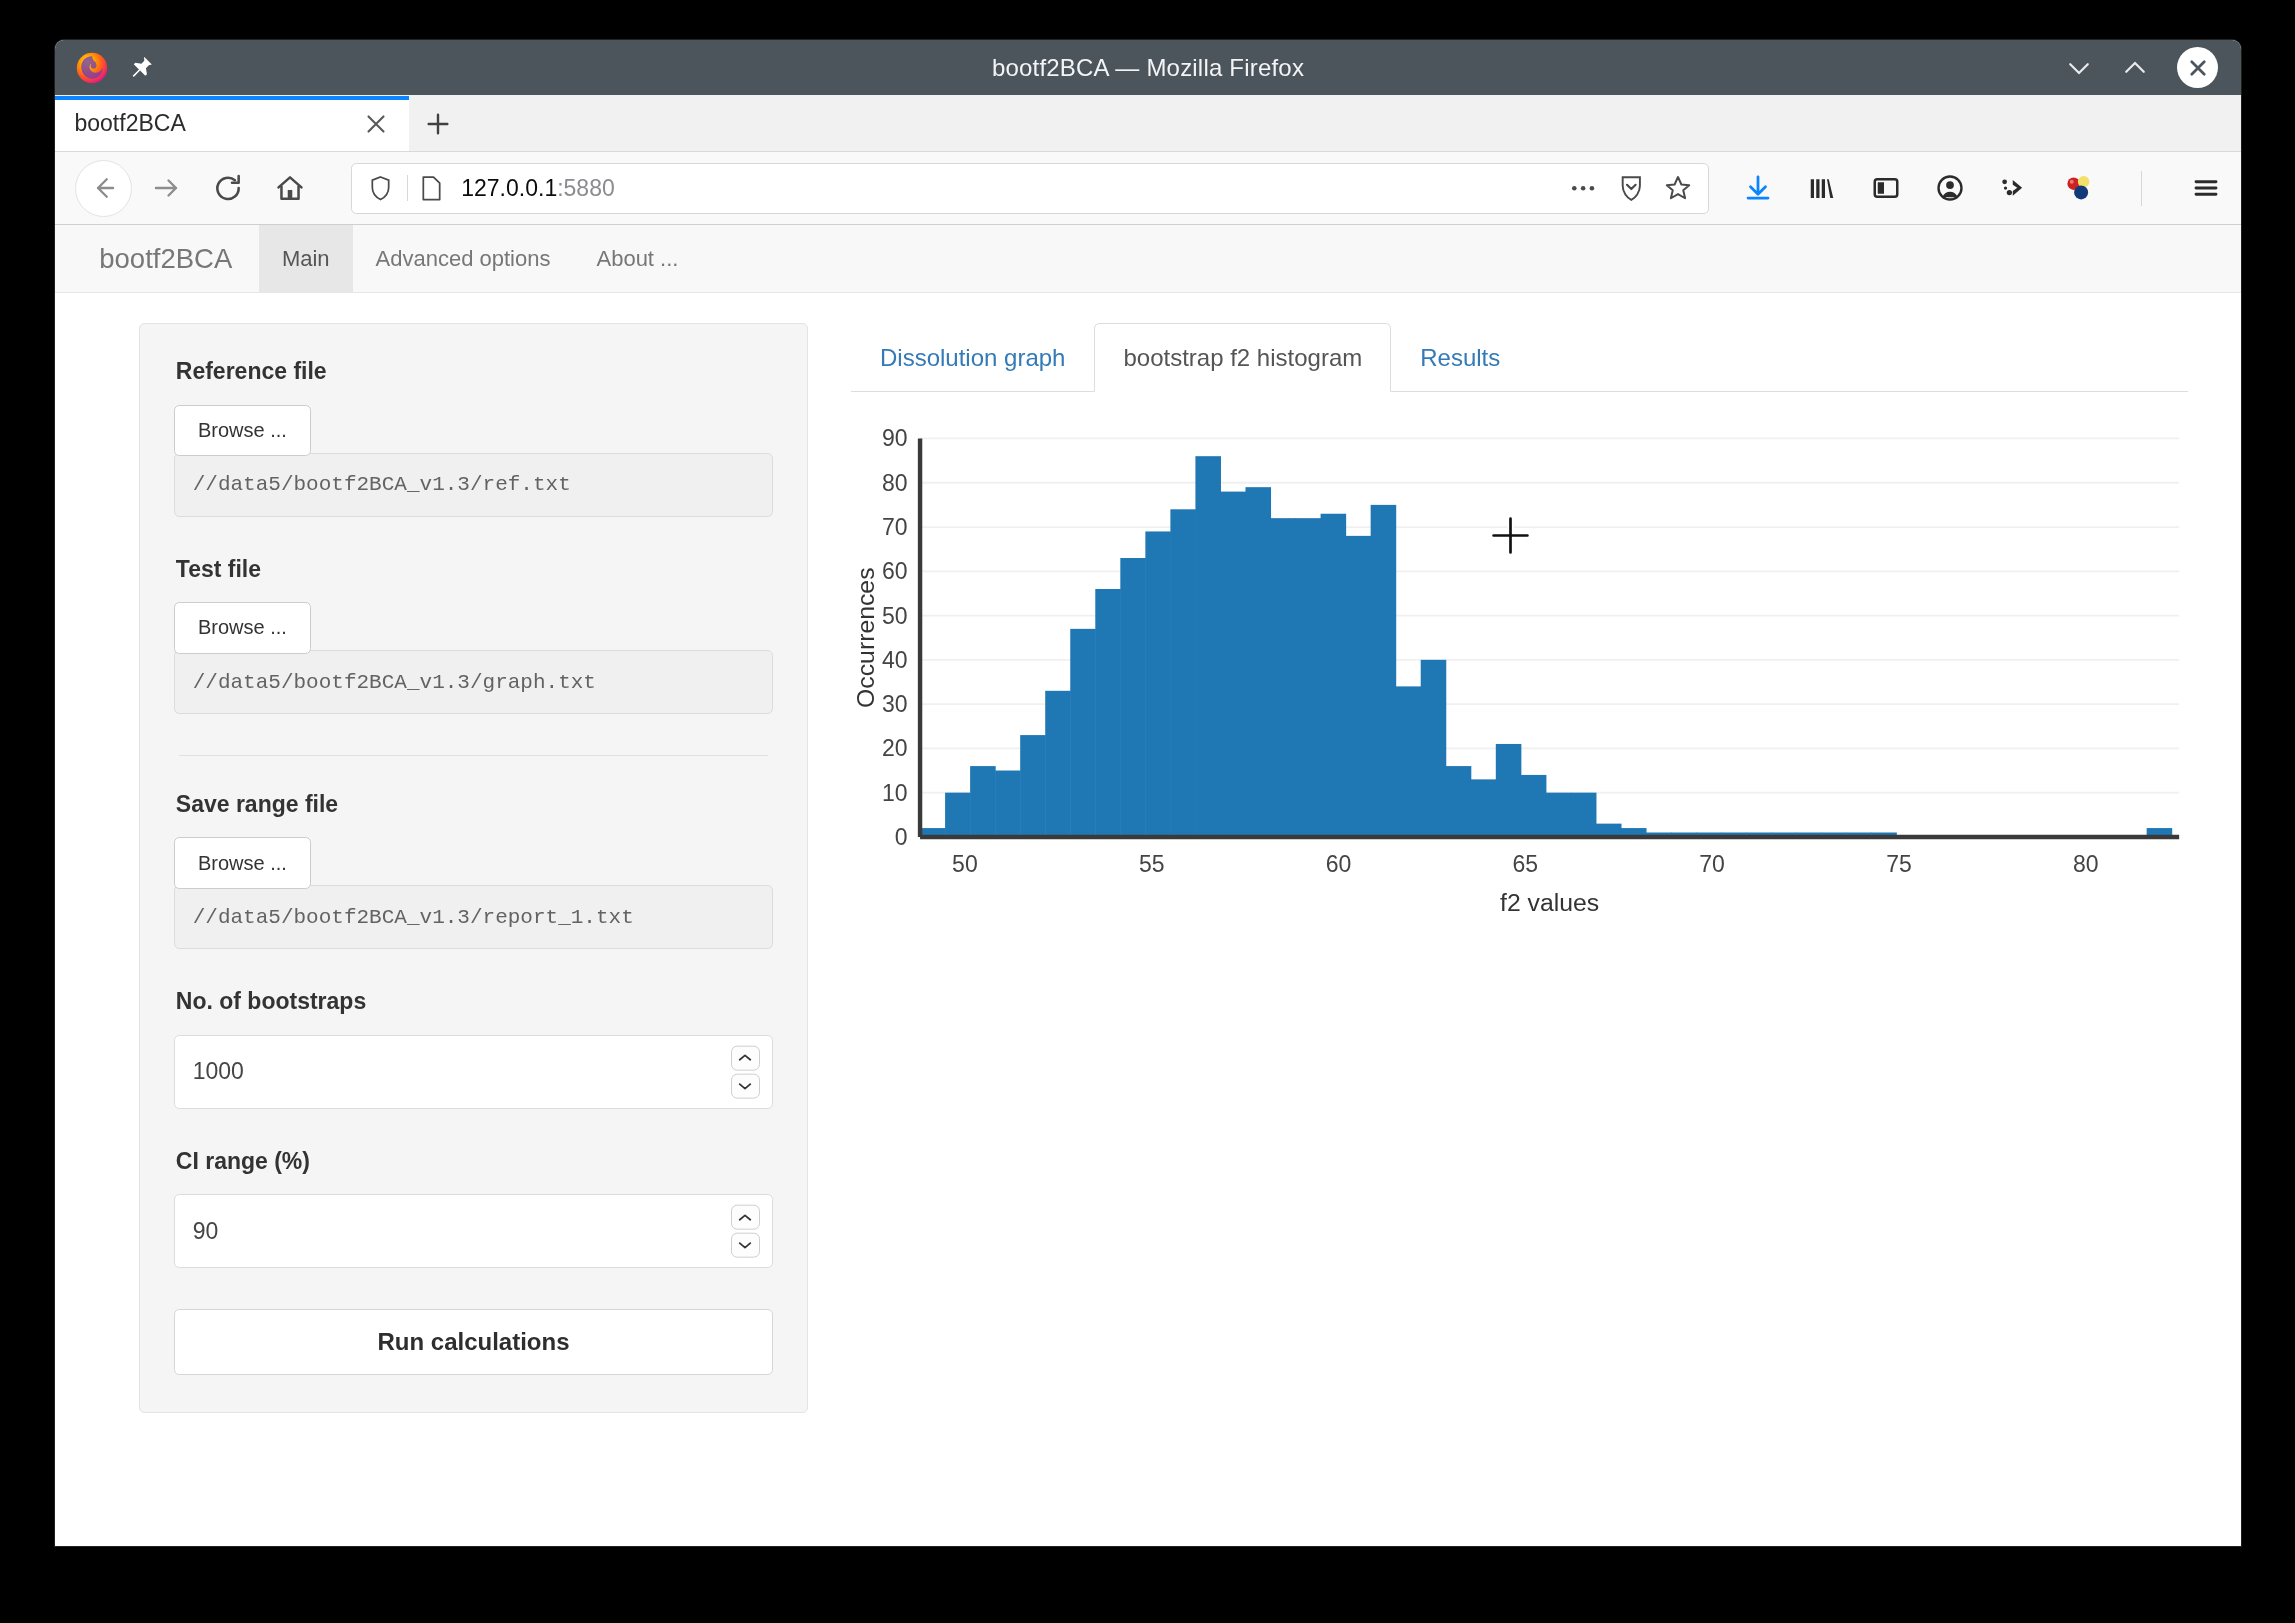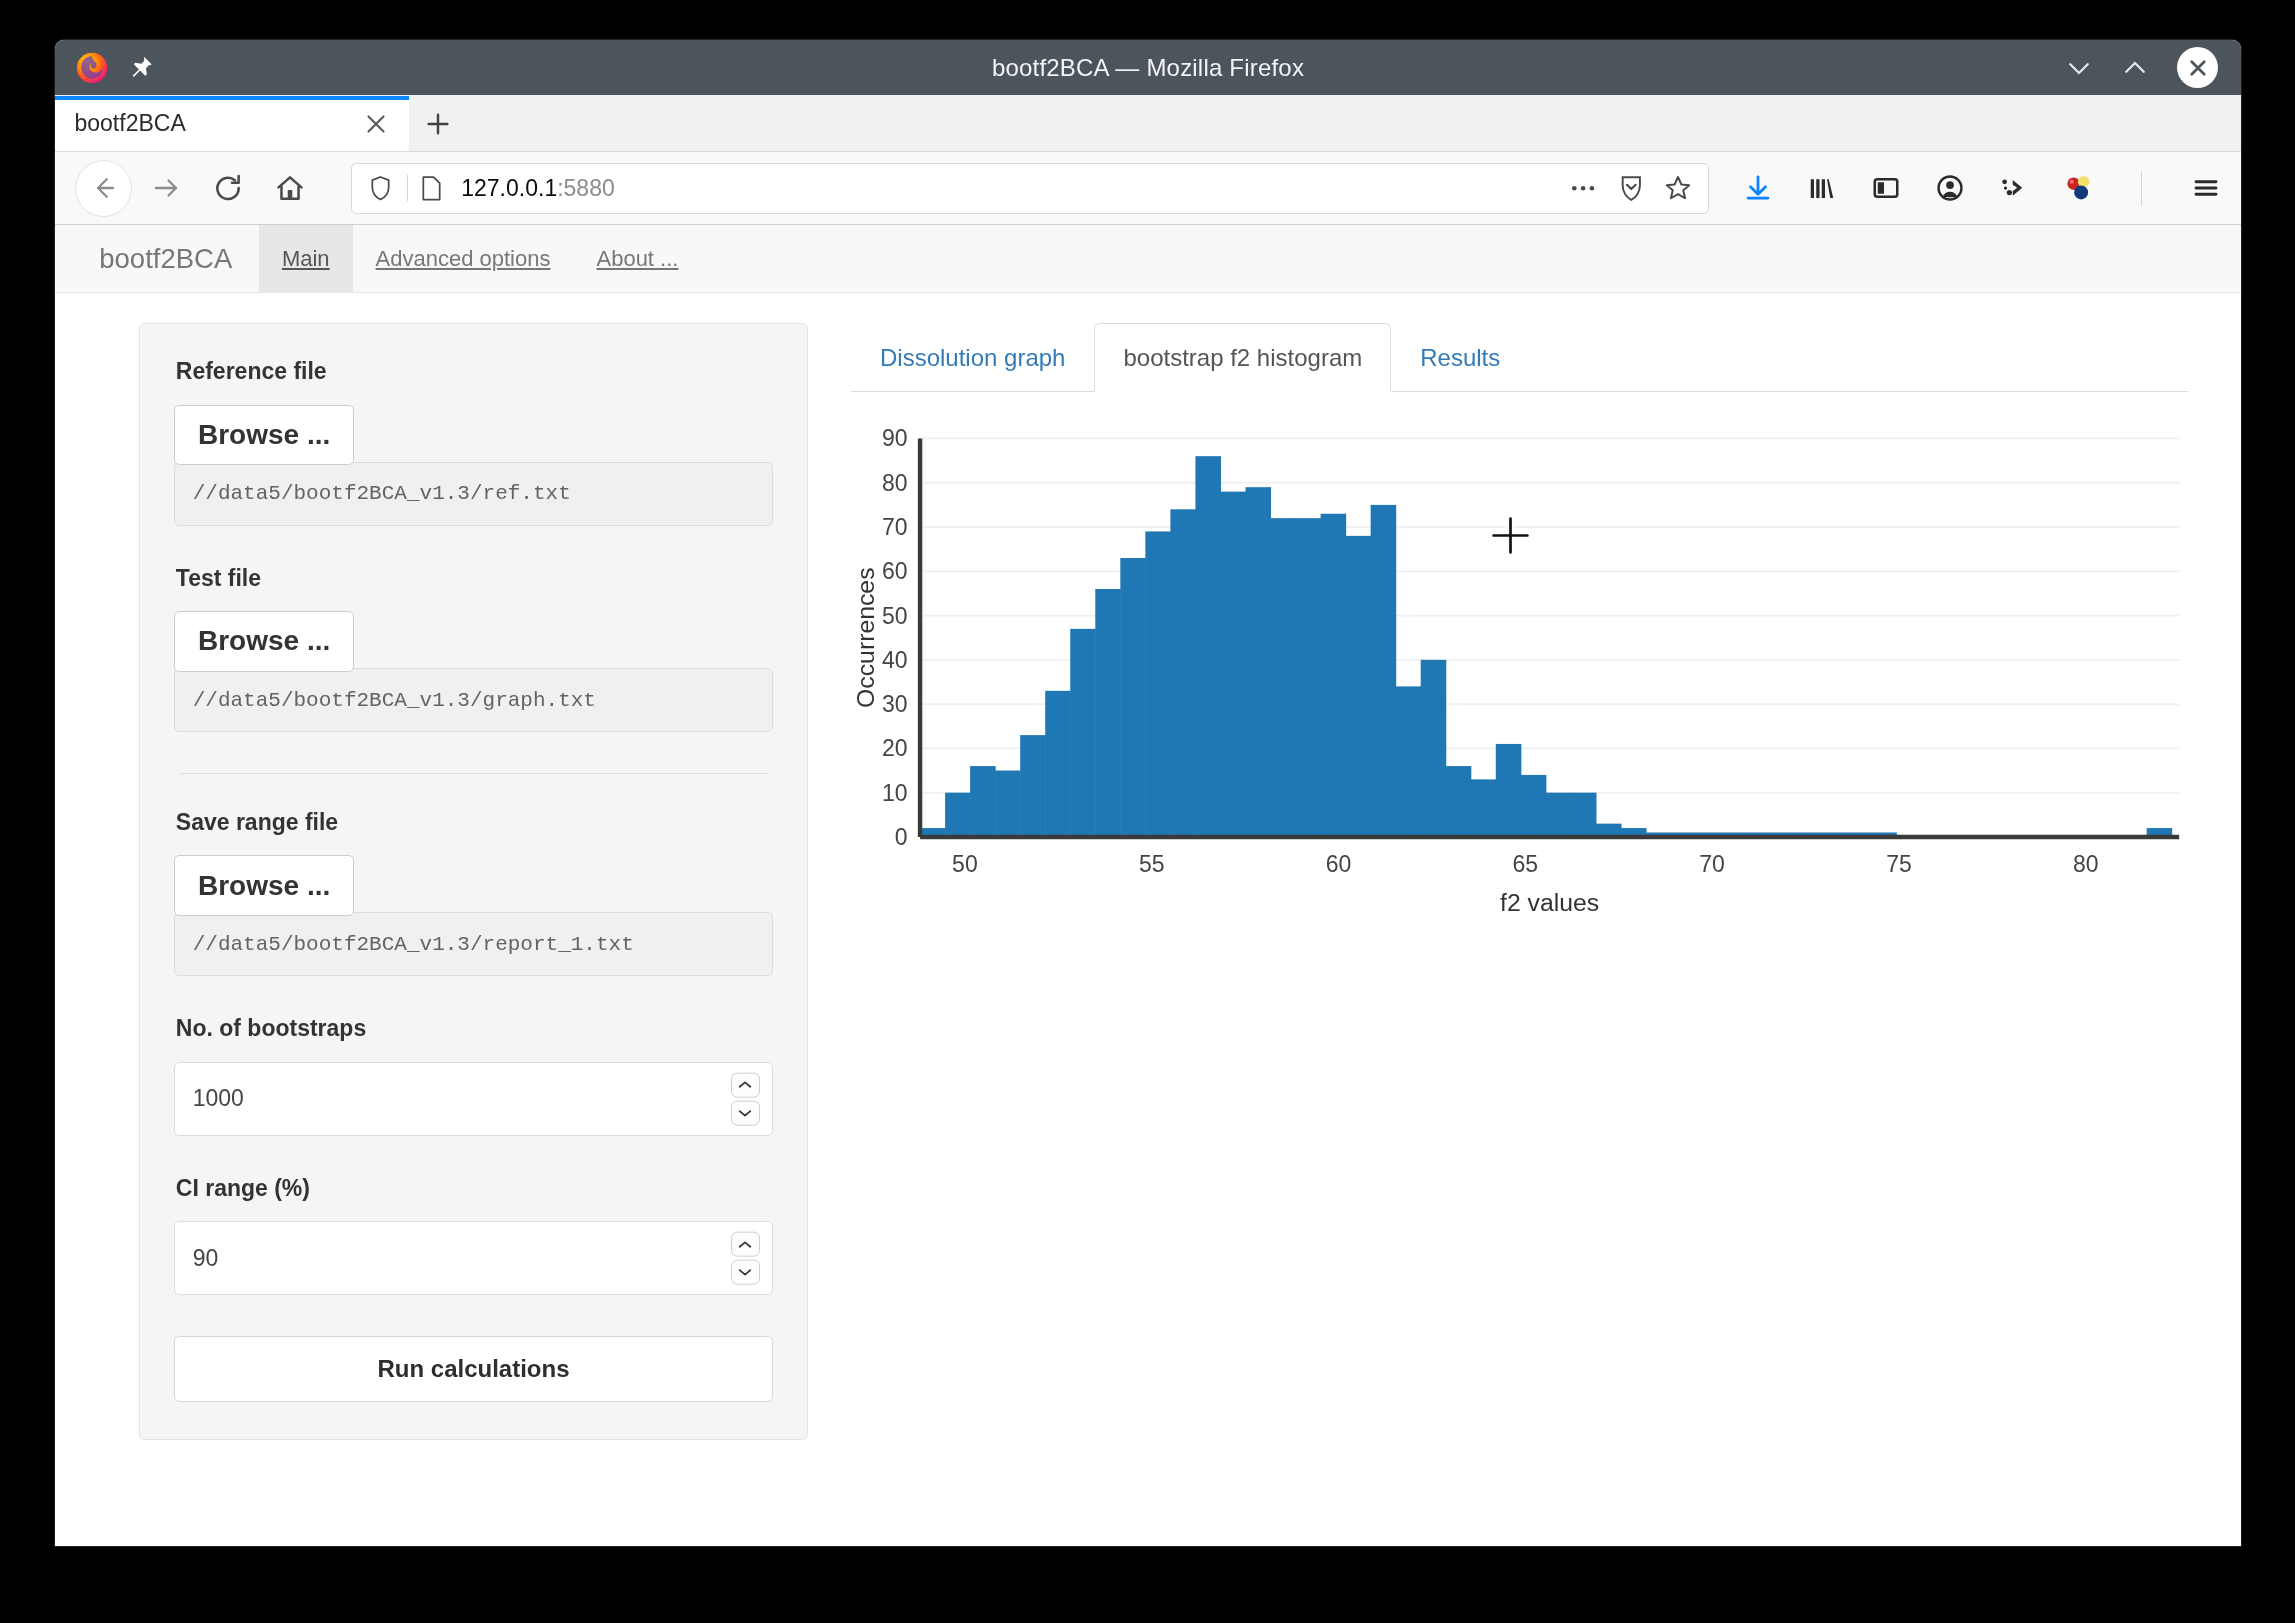--- a/index.html
+++ b/index.html
@@ -133,21 +133,21 @@
     border-bottom: 0.9px solid #e7e7e7;
     display: flex; align-items: stretch;
     padding-left: 17.7px;
   }
   .brand {
     display:flex; align-items:center; padding: 0 26.6px;
     font-size: 27.5px; color: #777777; font-weight: 400;
   }
   .nav-item {
     display:flex; align-items:center; padding: 8px 23px;
-    font-size: 22px; color: #777777; text-decoration: underline;
+    font-size: 22px; color: #777777;
   }
   .nav-item.active { background: #e7e7e7; color: #555555; }
 
   
   .app-body { display: flex; padding: 30px 0 0 0; }
 
   
   .sidebar {
     width: 675px; margin-left: 84px;
     background: #f5f5f5; border: 0.9px solid #e3e3e3;
@@ -157,22 +157,22 @@
   }
   .field-label {
     font-size: 23px; font-weight: bold; color: #333333;
     margin: 0 0 19.5px 1.8px;
   }
   .field-label.spaced { margin-top: 39px; }
   .browse-btn {
     display:inline-block;
     border: 0.9px solid #cccccc; background: #ffffff;
     border-radius: 5.3px; padding: 13.3px 23px;
-    font-size: 28px; color: #333333;
-    margin-bottom: -2.7px; position: relative; z-index: 2; font-weight: bold;
+    font-size: 20px; color: #333333;
+    margin-bottom: -2.7px; position: relative; z-index: 2;
   }
   .path-box {
     border: 0.9px solid #dcdcdc; background: #f0f0f0;
     border-radius: 5.3px;
     padding: 19.5px 17.7px;
     font-family: "Liberation Mono", "DejaVu Sans Mono", monospace;
     font-size: 21px; color: #636363;
     white-space: nowrap; overflow: hidden;
     margin-top: -0.9px;
   }

